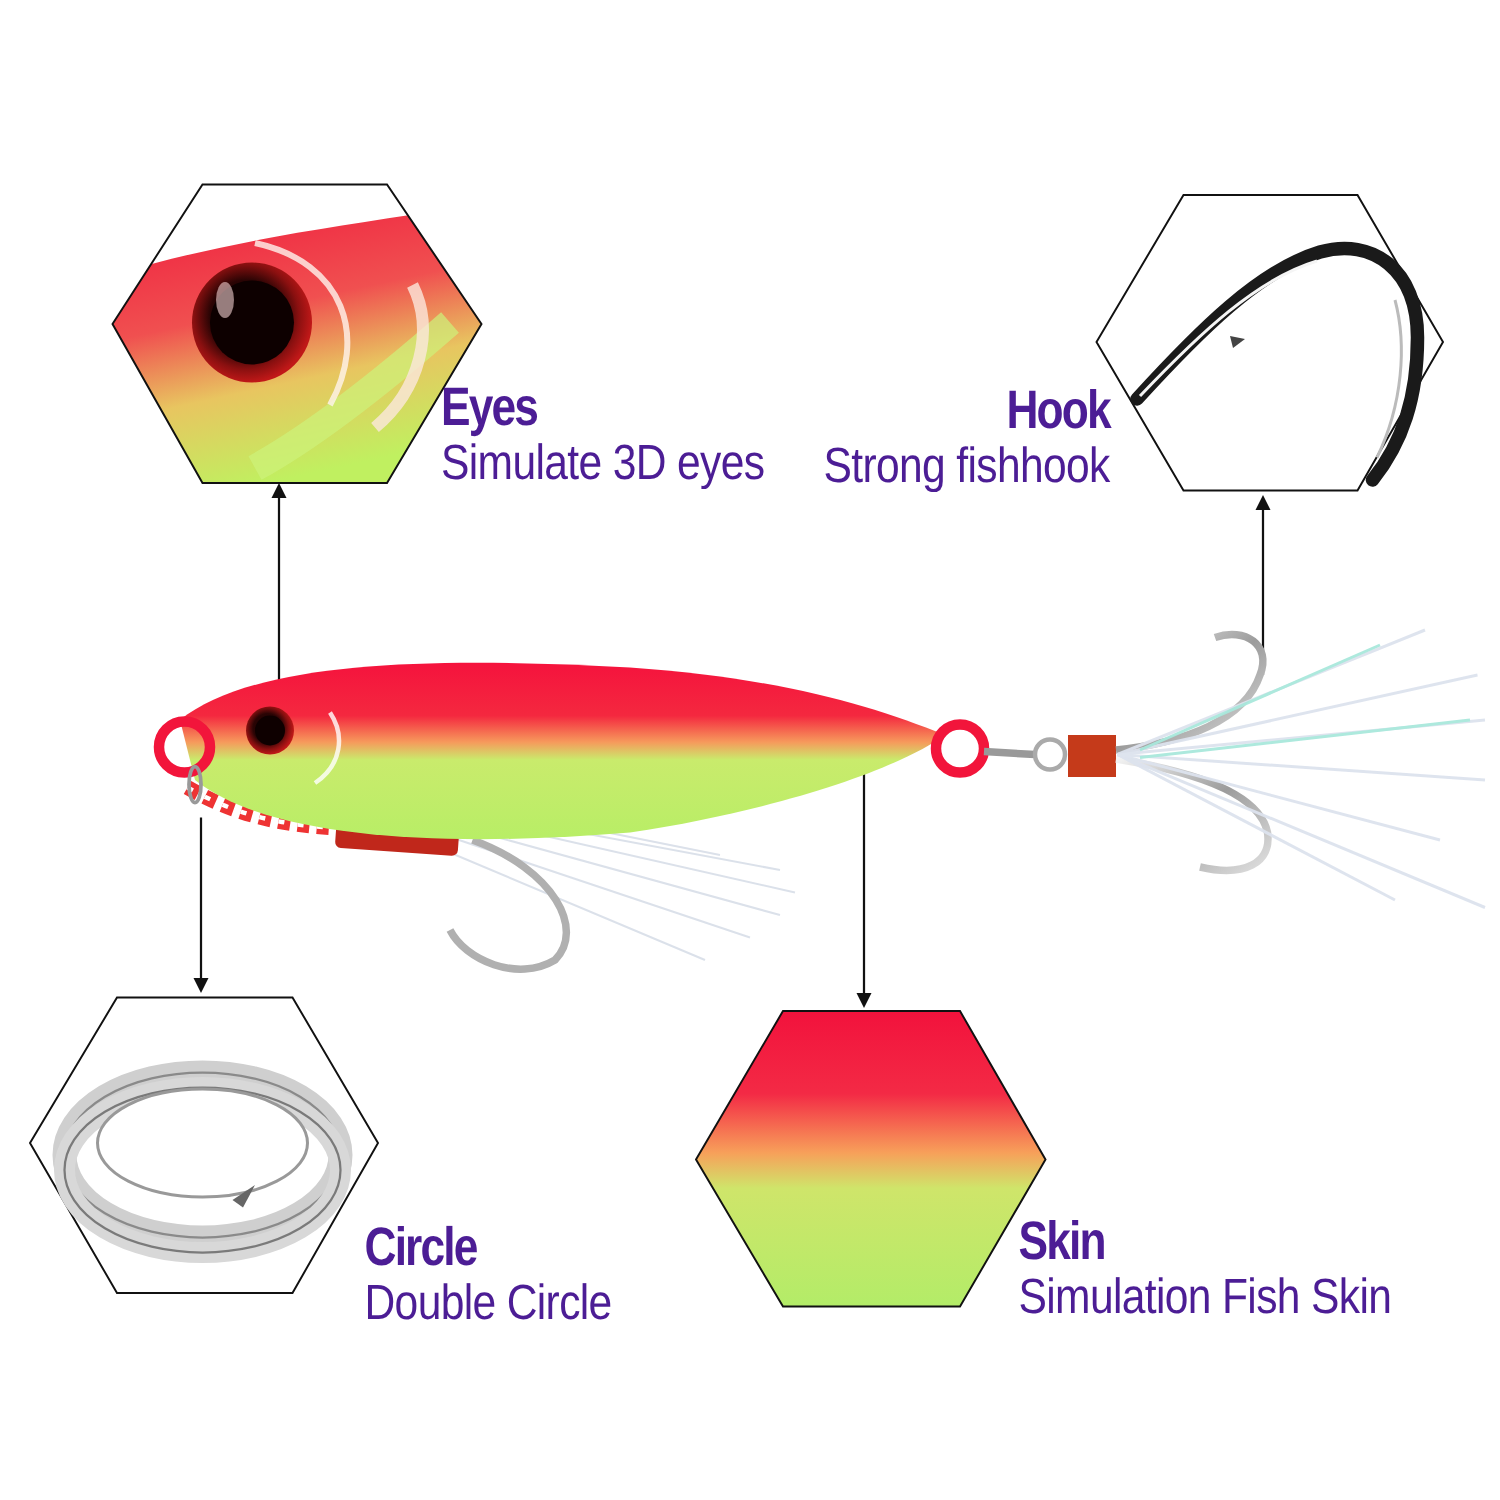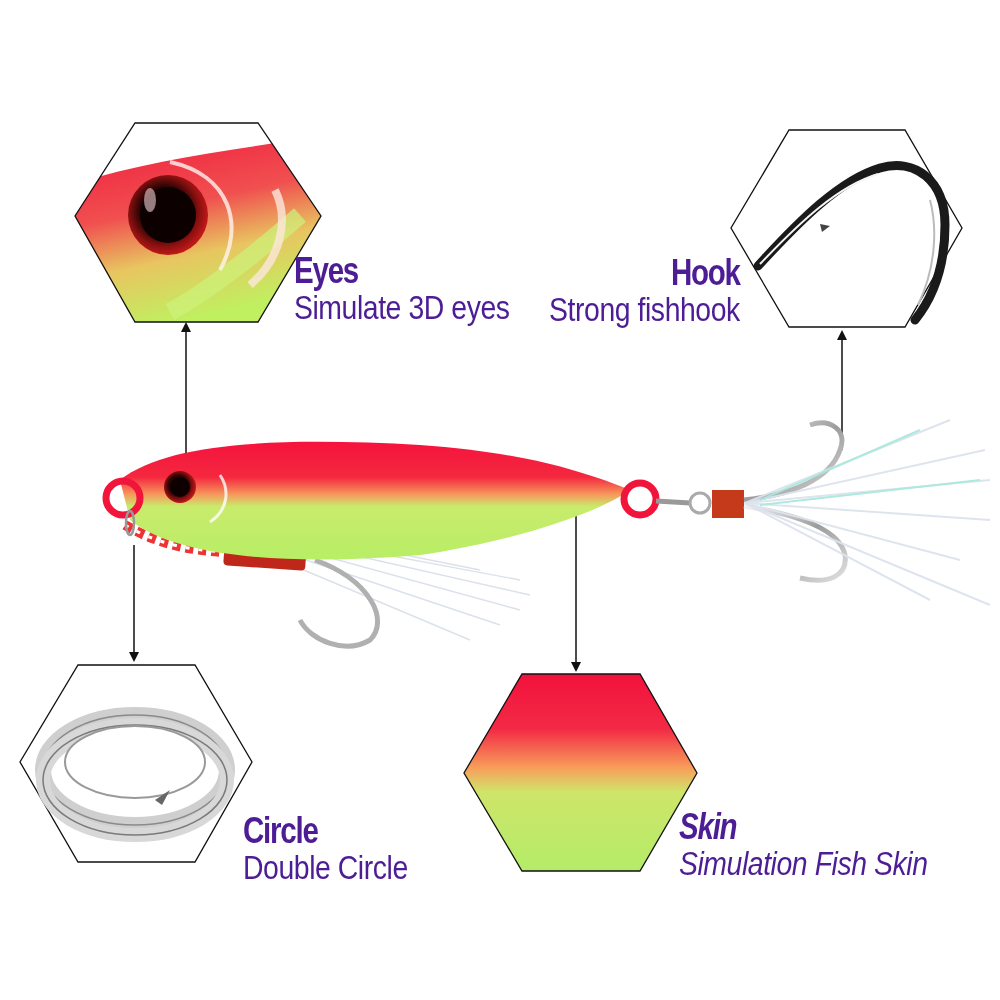--- a/index.html
+++ b/index.html
@@ -168,16 +168,16 @@
 <div class="label right" style="right:260px; top:254px;">
   <span class="title">Hook</span>
   <span class="sub">Strong fishhook</span>
 </div>
 
 <div class="label" style="left:243px; top:812px;">
   <span class="title">Circle</span>
   <span class="sub">Double Circle</span>
 </div>
 
-<div class="label" style="left:679px; top:808px;font-style:italic;">
+<div class="label" style="left:679px; top:808px;">
   <span class="title">Skin</span>
   <span class="sub">Simulation Fish Skin</span>
 </div>
 
 </body></html>

